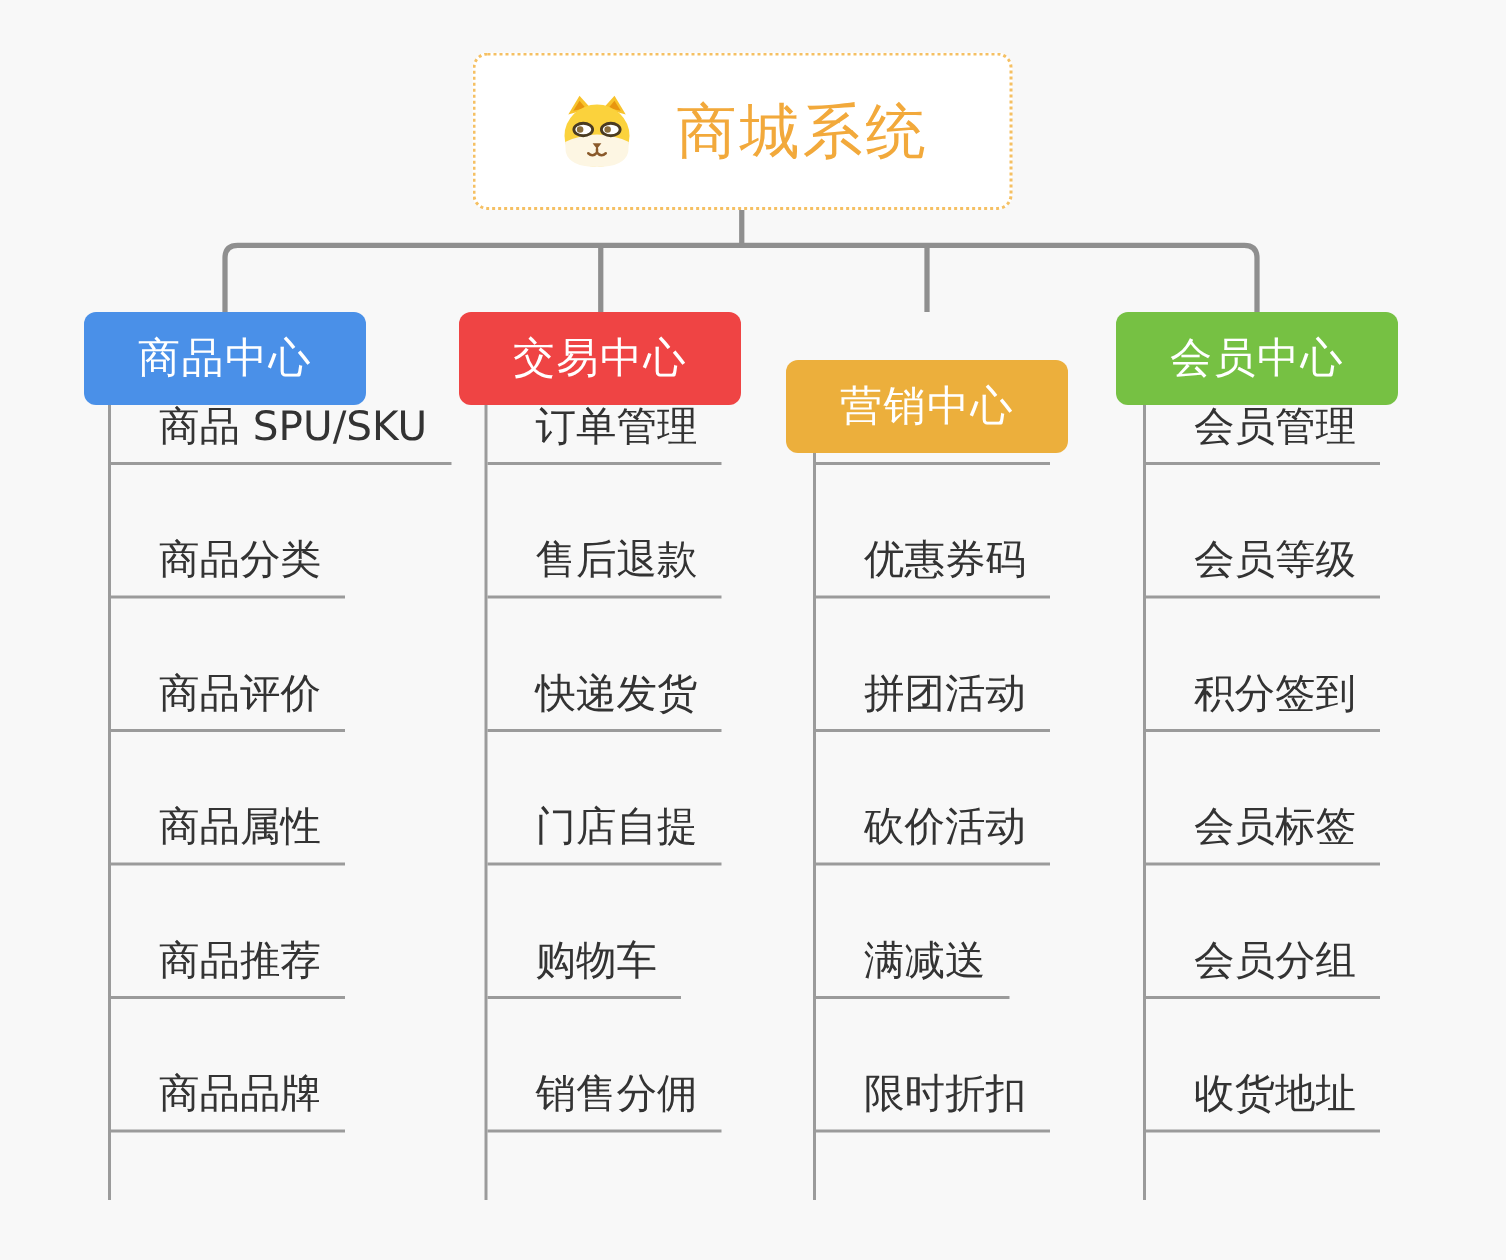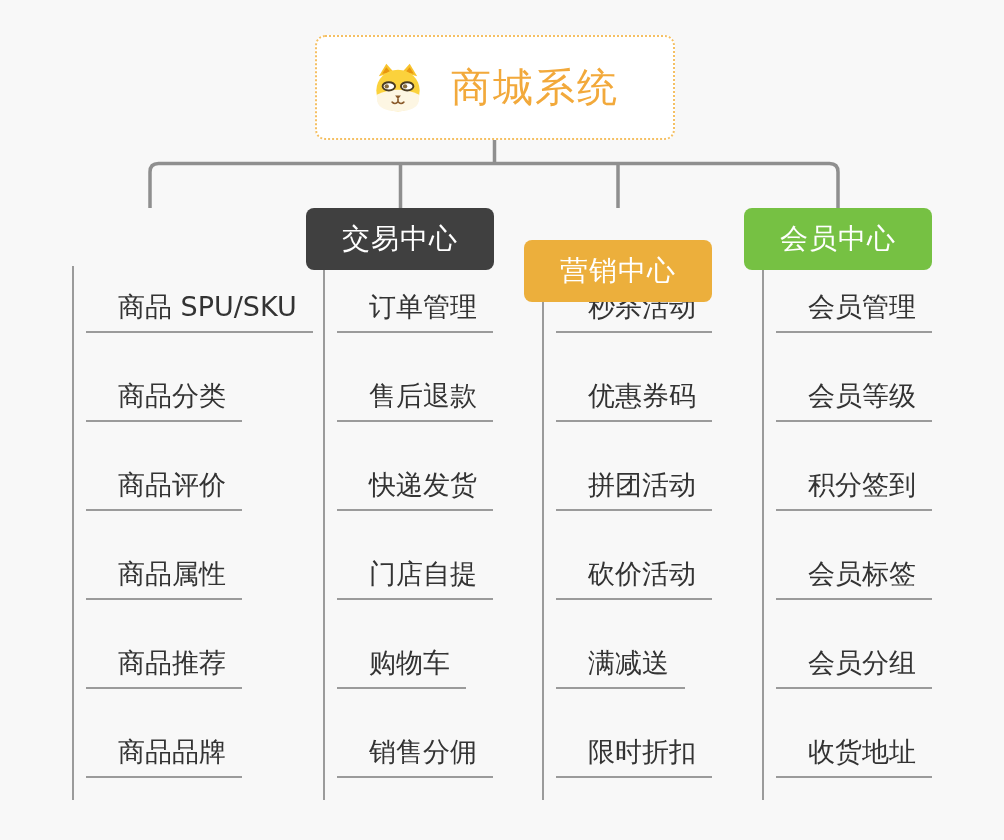--- a/index.html
+++ b/index.html
@@ -30,21 +30,21 @@
     color:#FFFFFF;font-size:28px;letter-spacing:1px;
   }
   .b0{left:56px;} .b1{left:306px;} .b2{left:524px;margin-top:32px;} .b3{left:744px;}
 
   
   .column{
     position:absolute;top:266px;height:534px;width:250px;z-index:2;
     border-left:2px solid #9B9B9B;box-sizing:content-box;
   }
   .c0{left:72px;} .c1{left:323px;} .c2{left:542px;} .c3{left:762px;}
-  .leaf-row{height:89px;display:flex;align-items:center;padding-left:12px;}
+  .leaf-row{height:89px;display:flex;align-items:flex-start;}
   .leaf{
     display:inline-block;white-space:nowrap;
     padding:0 16px 6px 32px;border-bottom:2px solid #9B9B9B;
     font-size:27px;color:#333333;
   }
 </style>
 </head>
 <body>
 
 <div id="canvas">
@@ -69,21 +69,24 @@
       <ellipse cx="21" cy="28" rx="7.5" ry="5" fill="#FFFFFF" stroke="#4A3B22" stroke-width="2.3"></ellipse>
       <ellipse cx="43" cy="28" rx="7.5" ry="5" fill="#FFFFFF" stroke="#4A3B22" stroke-width="2.3"></ellipse>
       <circle cx="18.5" cy="28" r="2.6" fill="#8A6D3B"></circle>
       <circle cx="40.5" cy="28" r="2.6" fill="#8A6D3B"></circle>
       <path d="M28.5 39 L35.5 39 L32 43.5 Z" fill="#8A5A2B"></path>
       <path d="M32 43.5 L32 46.5 M25 47 Q28.5 50.5 32 46.5 Q35.5 50.5 39 47" stroke="#8A5A2B" stroke-width="2" fill="none" stroke-linecap="round"></path>
     </svg>
     <span class="root-title" style="color: rgb(242, 169, 59);">商城系统</span>
   </div>
 
-  <div class="branch b1" style="background-color: #404040;">
+  <div class="branch b0" style="background-color: rgb(74, 144, 232);">
+    <span>商品中心</span>
+  </div>
+  <div class="branch b1" style="background-color: #ef4444;">
     <span>交易中心</span>
   </div>
   <div class="branch b2" style="background-color: rgb(236, 175, 60);">
     <span>营销中心</span>
   </div>
   <div class="branch b3" style="background-color: rgb(118, 193, 67);">
     <span>会员中心</span>
   </div>
 
   <div class="column c0">

